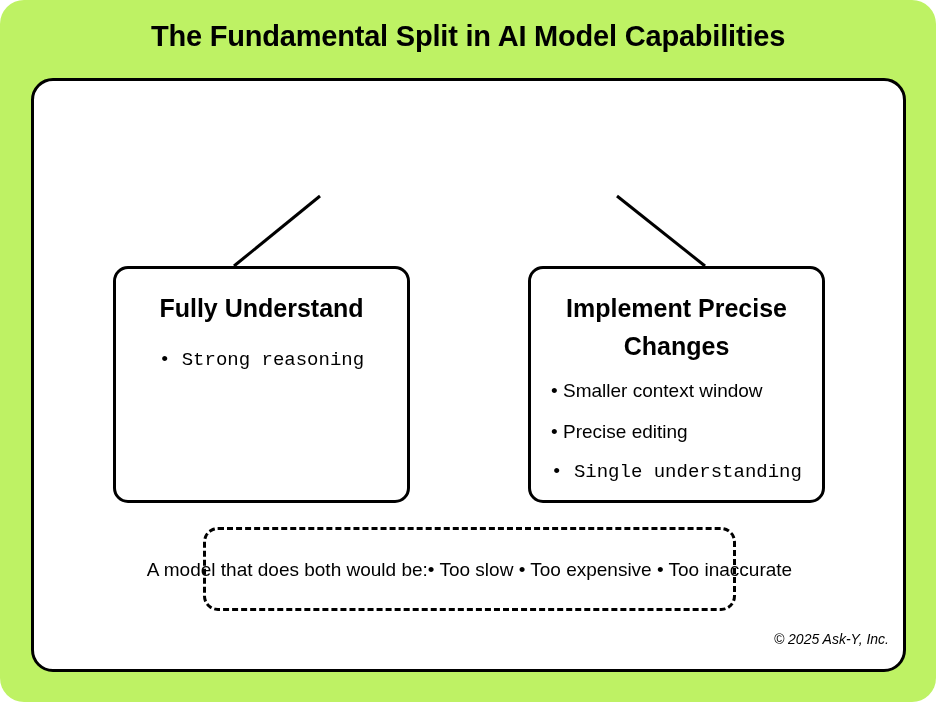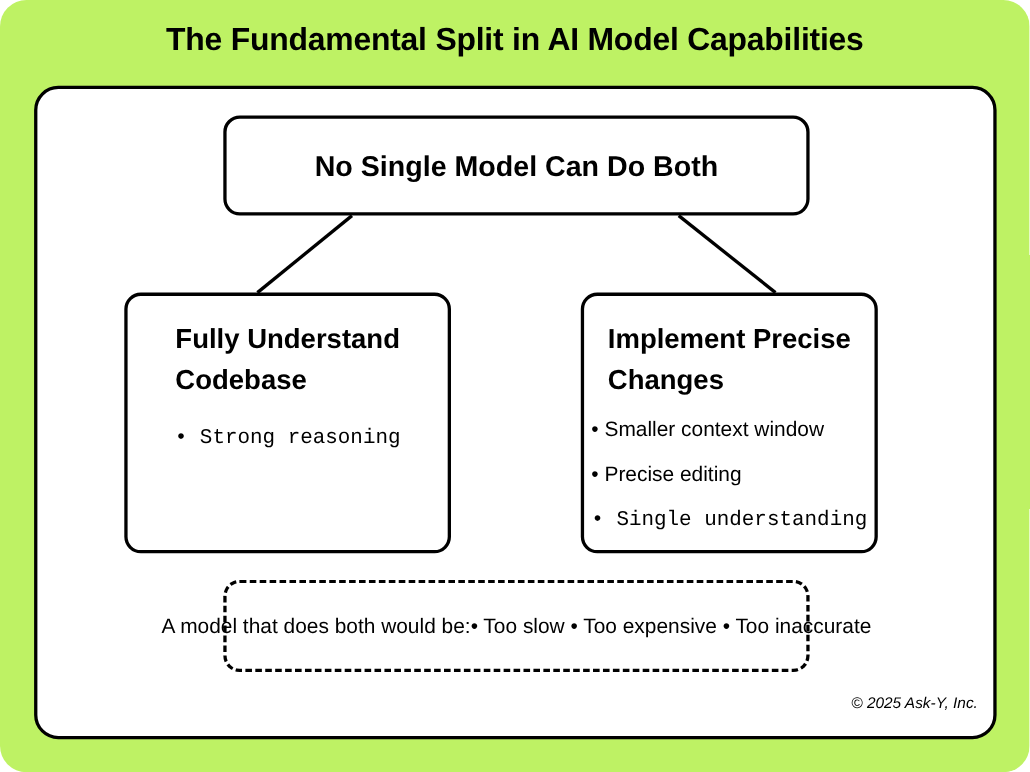--- a/index.html
+++ b/index.html
@@ -84,29 +84,30 @@
     left: 113px;
     top: 266px;
     width: 297px;
     height: 237px;
     justify-content: flex-start;
     padding-top: 20px;
   }
   .node-right {
     left: 528px;
     top: 266px;
-    width: 270px;
+    width: 297px;
     height: 237px;
     justify-content: flex-start;
     padding-top: 20px;
   }
   .node-heading {
     font-size: 25px;
     font-weight: bold;
     line-height: 38px;
+    text-align: center;
   }
   .bullet-list {
     list-style: none;
     margin: 0;
     padding: 0;
     text-align: left;
   }
   .node-left .bullet-list { margin-top: 22px; }
   .node-right .bullet-list { margin-top: 14px; }
   .bullet-list li {
@@ -174,28 +175,24 @@
 
   <div class="page-title">The Fundamental Split in AI Model Capabilities</div>
 
   <div class="outer-frame"></div>
 
   <svg class="connectors" viewBox="0 0 936 702" xmlns="http://www.w3.org/2000/svg">
     <line x1="320" y1="196" x2="234" y2="266" stroke="#000000" stroke-width="3"></line>
     <line x1="617" y1="196" x2="705" y2="266" stroke="#000000" stroke-width="3"></line>
   </svg>
 
-  <div class="node-box node-top">
-    <div class="node-heading">No Single Model Can Do Both</div>
-  </div>
 
   <div class="node-box node-left">
     <div class="node-heading">
       <div>Fully Understand</div>
-      <div>Codebase</div>
     </div>
     <ul class="bullet-list">
       <li>Strong reasoning</li>
     </ul>
   </div>
 
   <div class="node-box node-right">
     <div class="node-heading">
       <div>Implement Precise</div>
       <div>Changes</div>

